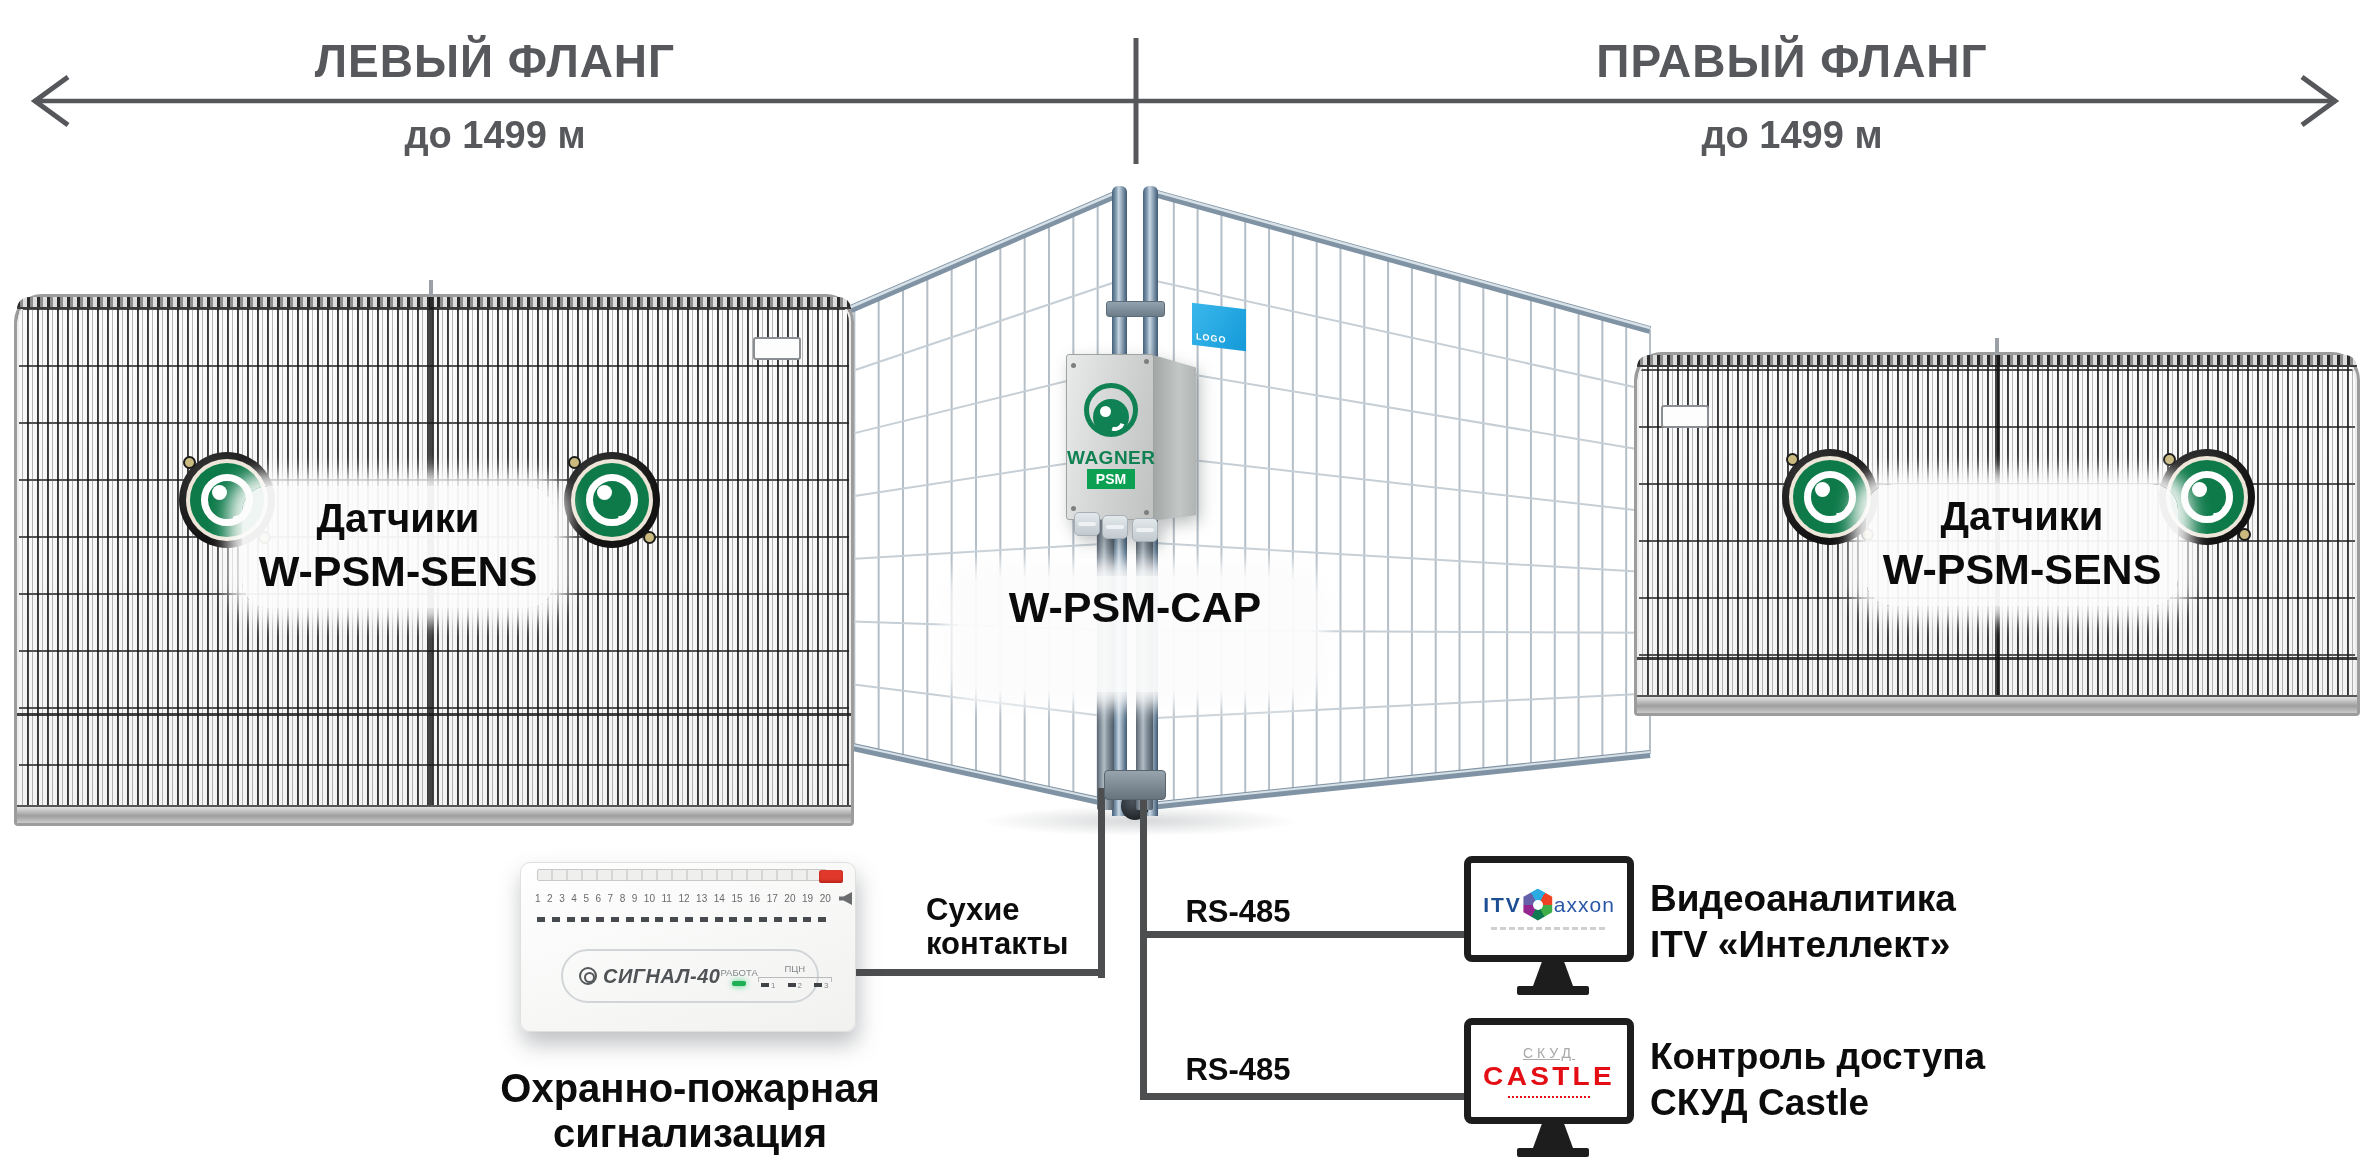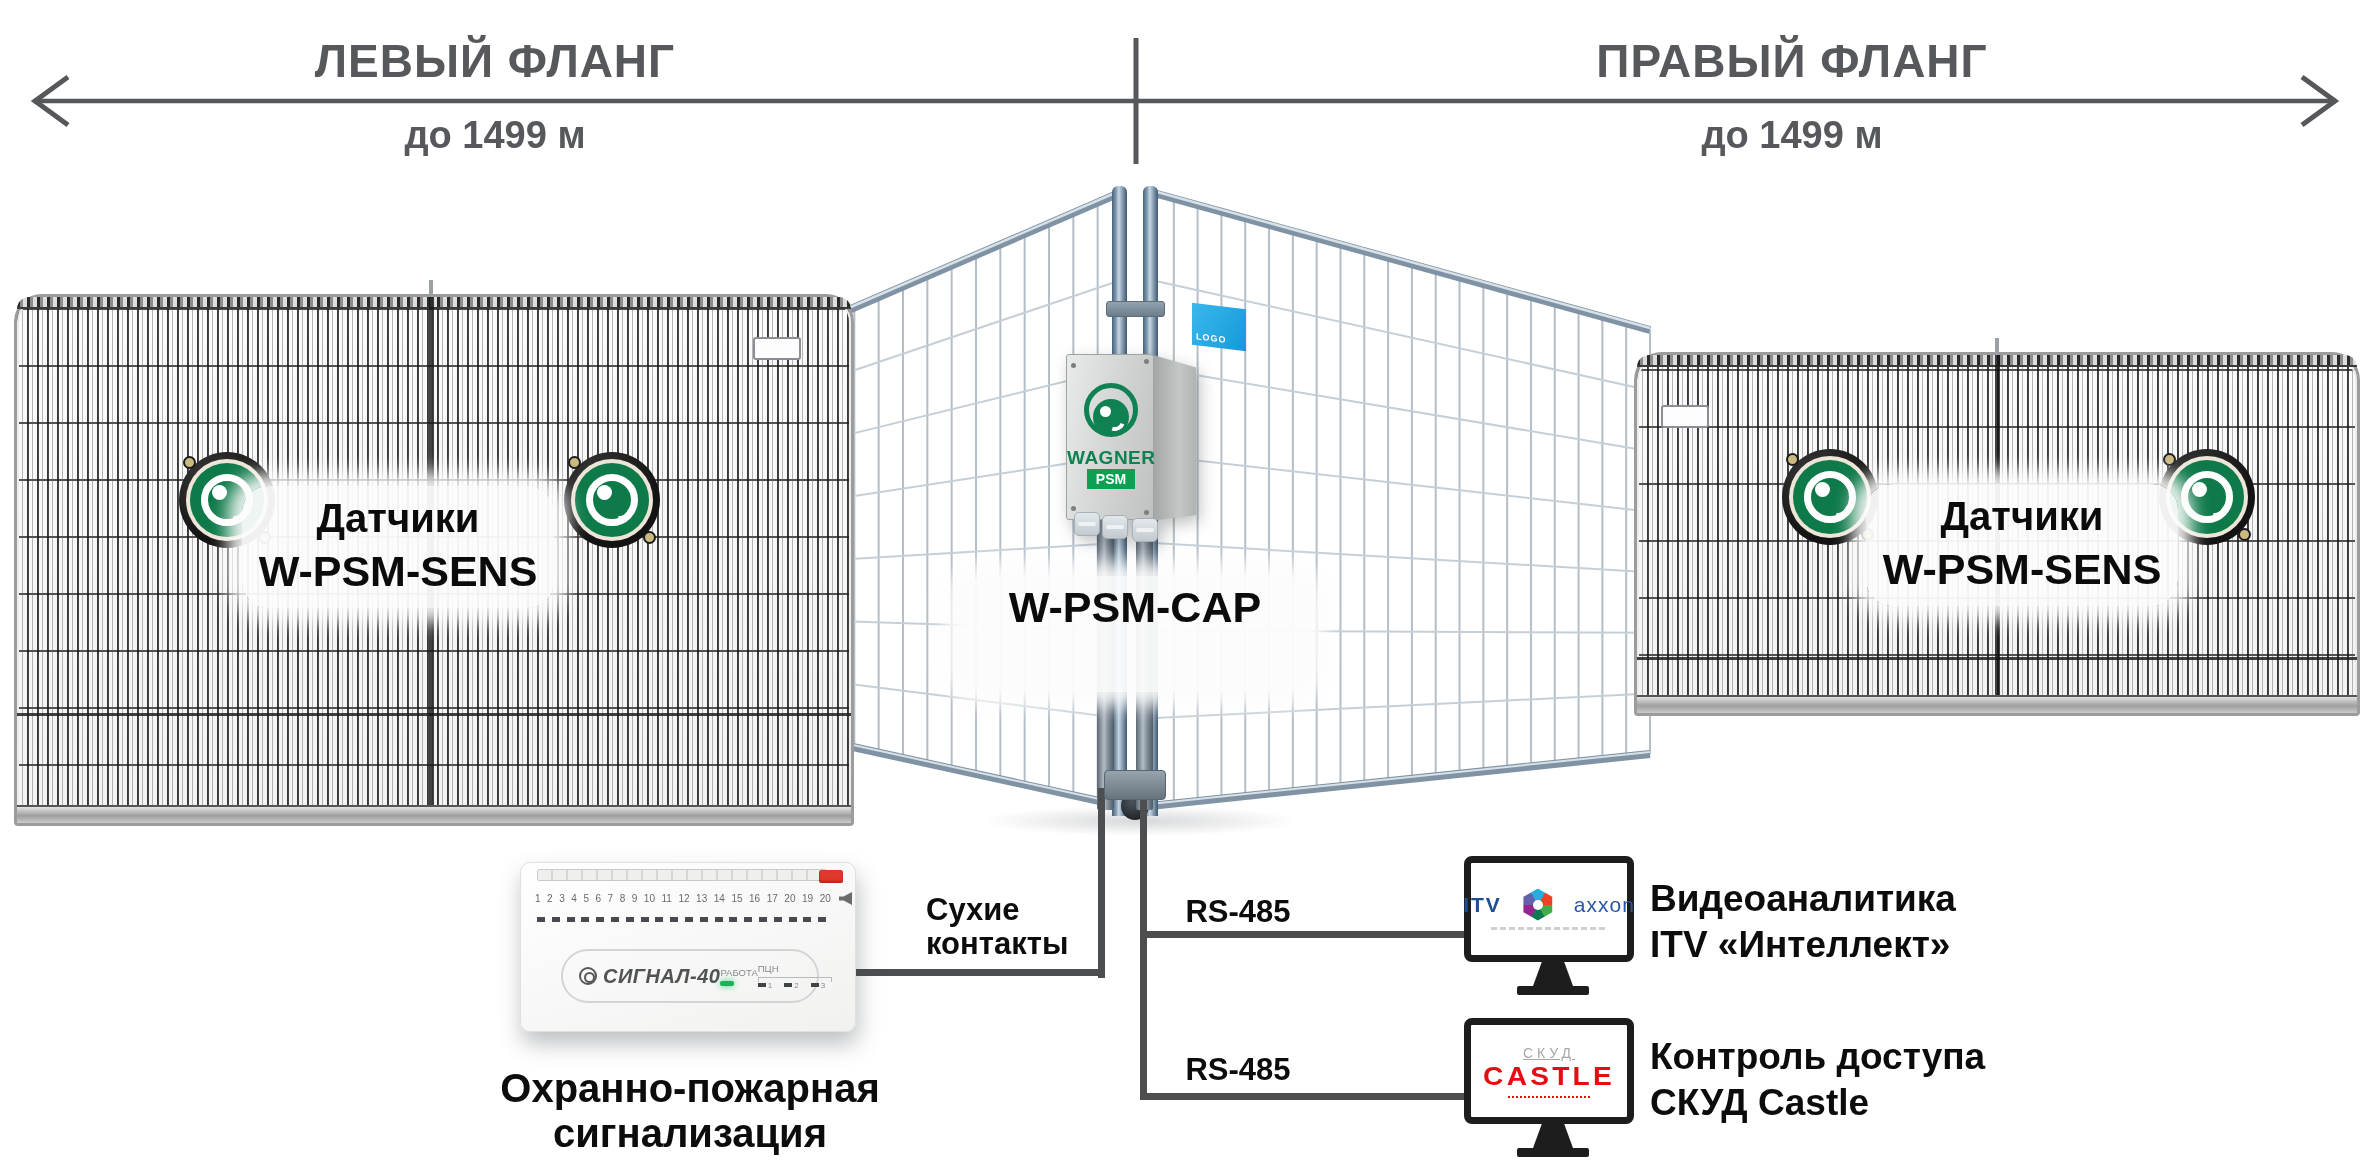--- a/index.html
+++ b/index.html
@@ -105,36 +105,36 @@
   .sig-spk { position:absolute; left:318px; top:29px; width:13px; height:13px; background:#6a6c6e;
     clip-path:polygon(0 35%, 35% 35%, 100% 0, 100% 100%, 35% 65%, 0 65%); }
   .sig-leds { position:absolute; left:16px; top:54px; width:292px; height:5px;
     background:repeating-linear-gradient(90deg,#474b4f 0 8px, rgba(0,0,0,0) 8px 14.8px); }
   .sig-oval { position:absolute; left:40px; top:86px; width:258px; height:54px; border:2px solid #d2d5d8; border-radius:30px;
     display:flex; align-items:center; justify-content:space-between; padding:0 16px; }
   .sig-logo { display:flex; align-items:center; gap:6px; }
   .sig-ico { width:18px; height:18px; border:2.5px solid #55585a; border-radius:50%; position:relative; }
   .sig-ico::after { content:""; position:absolute; left:3px; top:3px; width:7px; height:7px; border:2.5px solid #55585a; border-radius:50%; }
   .sig-name { font-size:20px; font-weight:bold; font-style:italic; color:#505356; letter-spacing:0.5px; }
-  .sig-col { display:flex; flex-direction:column; gap:3px; font-size:9.5px; color:#85888b; }
+  .sig-col { display:flex; flex-direction:column; align-items:center; gap:3px; font-size:9.5px; color:#85888b; }
   .led-green { width:14px; height:5px; background:#1fb055; border-radius:2px; box-shadow:0 0 6px rgba(46,204,113,0.9); }
   .pcn-bracket { width:74px; height:5px; border-top:1px solid #b8babc; border-left:1px solid #b8babc; border-right:1px solid #b8babc; margin-bottom:-4px; }
   .pcn-leds { display:flex; gap:12px; }
   .pcn-led { display:flex; align-items:center; gap:2px; font-size:8px; color:#85888b; }
   .pcn-led i { display:block; width:8px; height:4px; background:#3f4347; }
   .sig-btn { position:absolute; right:12px; top:7px; width:24px; height:13px; background:#e0392b; border-radius:2.5px;
     box-shadow:inset 0 -2px 3px rgba(120,0,0,0.4); }
 
   
   .monitor { position:absolute; width:170px; height:106px; border:7px solid #1d1d1d; border-radius:8px;
     background:#fff; z-index:6; display:flex; flex-direction:column; align-items:center; justify-content:center; }
   .mon-stand { position:absolute; width:40px; height:24px; background:#1d1d1d; z-index:6;
     clip-path:polygon(22% 0, 78% 0, 100% 100%, 0 100%); }
   .mon-base { position:absolute; width:72px; height:9px; background:#1d1d1d; border-radius:2px; z-index:6; }
-  .itv-row { display:flex; align-items:center; gap:20px; }
+  .itv-row { display:flex; align-items:center; gap:0; }
   .itv-txt { font-size:21px; font-weight:bold; color:#1d4e91; letter-spacing:2px; }
   .axxon-txt { font-size:21px; color:#2a57a5; letter-spacing:1px; }
   .hex { width:32px; height:32px; position:relative;
     clip-path:polygon(50% 0, 95% 26%, 95% 74%, 50% 100%, 5% 74%, 5% 26%);
     background:conic-gradient(from -30deg, #2aabe2 0 60deg, #ef4123 60deg 120deg, #3fae49 120deg 180deg, #0d7a51 180deg 240deg, #93268f 240deg 300deg, #6460aa 300deg 360deg); }
   .hex::after { content:""; position:absolute; left:11px; top:11px; width:10px; height:10px; background:#fff; border-radius:50%; }
   .mon-subtext { width:116px; height:3px; margin-top:6px;
     background:repeating-linear-gradient(90deg,#cfcfcf 0 6px, rgba(0,0,0,0) 6px 9px); }
   .castle-top { font-size:14px; color:#a8a8a8; letter-spacing:4px;text-decoration:underline; }
   .castle-main { font-size:26px; font-weight:bold; color:#e30d13; letter-spacing:3px; transform:scaleX(1.08); }

